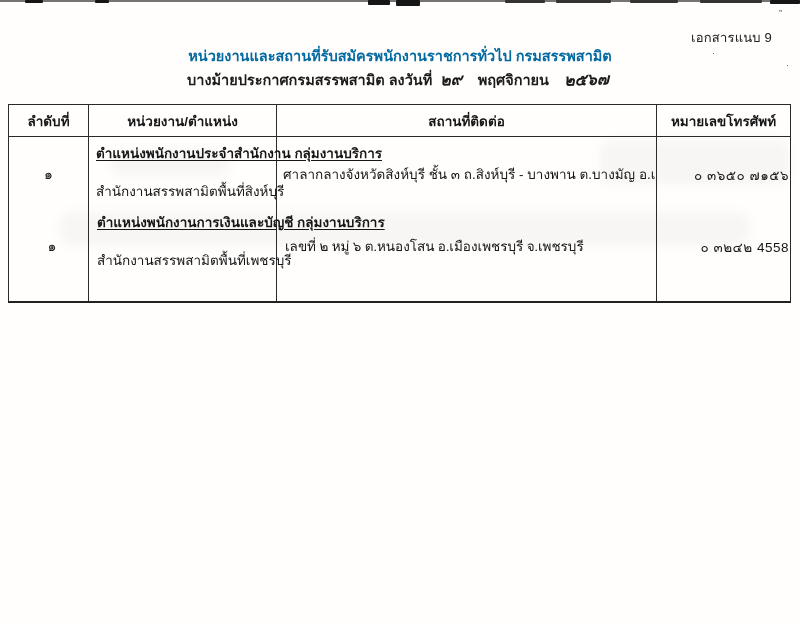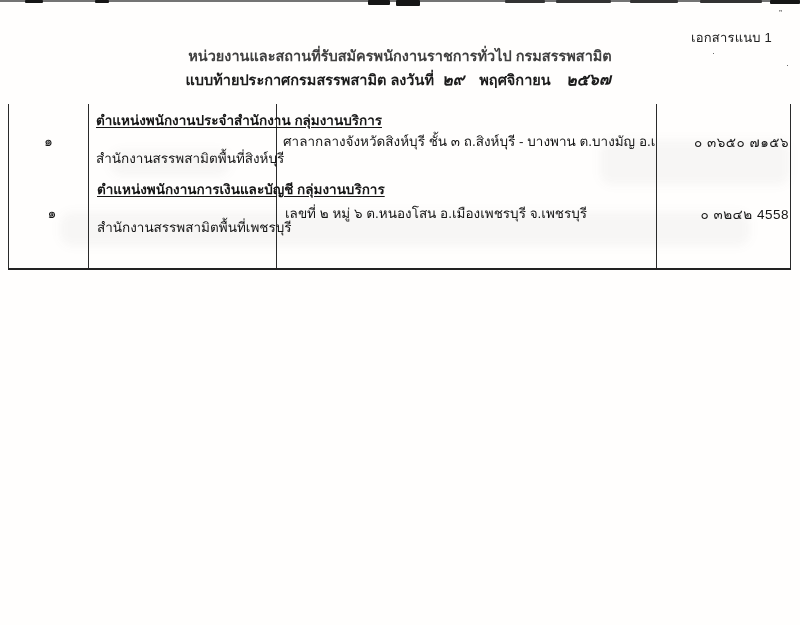--- a/index.html
+++ b/index.html
@@ -19,21 +19,21 @@
   .smudge{position:absolute;background:rgba(60,60,60,.045);filter:blur(5px);border-radius:12px;}
   .tinymark{position:absolute;color:#555;font-size:9px;}
 
   
   .attachment{
     position:absolute;top:27px;right:28px;
     font-size:13px;letter-spacing:.2px;color:#202020;
   }
   .title1{
     position:absolute;top:44px;left:0;width:100%;
-    text-align:center;font-size:14.5px;font-weight:600;color:#404040;
+    text-align:center;font-size:14.5px;font-weight:600;color:#0369a1;
   }
   .title2{
     position:absolute;top:67px;left:0;width:100%;
     text-align:center;font-size:14.5px;font-weight:600;color:#1b1b1b;
   }
   .title2 .sp{margin:0 7px;}
   .handwritten{
     font-style:italic;font-weight:600;font-size:16px;
     display:inline-block;transform:rotate(-2deg);margin:0 4px;
   }
@@ -67,21 +67,21 @@
   .pad2 .num{padding-top:28px;}
   td.cell-agency{padding:5px 6px 0 7px;}
   .pos-title{
     font-weight:700;text-decoration:underline;text-underline-offset:2px;
     white-space:nowrap;display:inline-block;padding-right:6px;
   }
   .office-name{margin-top:16px;white-space:nowrap;}
   td.cell-contact{padding:0 0 0 6px;overflow:hidden;}
   td.cell-contact .contact-text{white-space:nowrap;overflow:hidden;display:block;}
   .pad1 .contact-text{padding-top:26px;}
-  .pad2 .contact-text{padding-top:29px;}
+  .pad2 .contact-text{padding-top:29px;font-family:Liberation Serif, serif;}
   td.cell-phone{text-align:right;overflow:hidden;}
   td.cell-phone .phone-text{display:block;letter-spacing:.5px;}
   .pad1 .phone-text{padding-top:26px;}
   .pad2 .phone-text{padding-top:29px;}
   tr.body-row.first td{height:64px;}
   tr.body-row.last td{height:90px;padding-left:8px;}
 </style>
 </head>
 <body>
 
@@ -98,37 +98,43 @@
   <div class="scan-seg" style="left:25px;top:0;width:18px;height:3px;"></div>
   <div class="scan-seg" style="left:95px;top:0;width:14px;height:3px;"></div>
   <div class="tinymark" style="left:779px;top:8px;">”</div>
   <div class="tinymark" style="left:712px;top:48px;">·</div>
   <div class="tinymark" style="left:786px;top:60px;">·</div>
 
   <div class="smudge" style="left:600px;top:140px;width:190px;height:45px;"></div>
   <div class="smudge" style="left:60px;top:212px;width:690px;height:34px;"></div>
   <div class="smudge" style="left:110px;top:150px;width:120px;height:26px;"></div>
 
-  <div class="attachment">เอกสารแนบ 1</div>
+  <div class="attachment">เอกสารแนบ 9</div>
   <div class="title1">หน่วยงานและสถานที่รับสมัครพนักงานราชการทั่วไป กรมสรรพสามิต</div>
   <div class="title2">
-    <span>แบบท้ายประกาศกรมสรรพสามิต  ลงวันที่</span>
+    <span>บางม้ายประกาศกรมสรรพสามิต  ลงวันที่</span>
     <span class="handwritten">๒๙</span>
     <span class="sp">พฤศจิกายน</span>
     <span class="handwritten">๒๕๖๗</span>
   </div>
 
   <table class="doc">
     <colgroup>
         <col class="c1">
         <col class="c2">
         <col class="c3">
         <col class="c4">
       </colgroup>
     <tbody>
+        <tr class="hdr">
+      <th>ลำดับที่</th>
+      <th>หน่วยงาน/ตำแหน่ง</th>
+      <th>สถานที่ติดต่อ</th>
+      <th>หมายเลขโทรศัพท์</th>
+    </tr>
     <tr class="body-row first pad1">
       <td class="cell-no">
         <span class="num">๑</span>
       </td>
       <td class="cell-agency">
         <span class="pos-title">ตำแหน่งพนักงานประจำสำนักงาน กลุ่มงานบริการ</span>
         <div class="office-name">สำนักงานสรรพสามิตพื้นที่สิงห์บุรี</div>
       </td>
       <td class="cell-contact">
         <span class="contact-text">ศาลากลางจังหวัดสิงห์บุรี  ชั้น ๓ ถ.สิงห์บุรี - บางพาน ต.บางมัญ อ.เมืองสิงห์บุรี จ.สิงห์</span>

